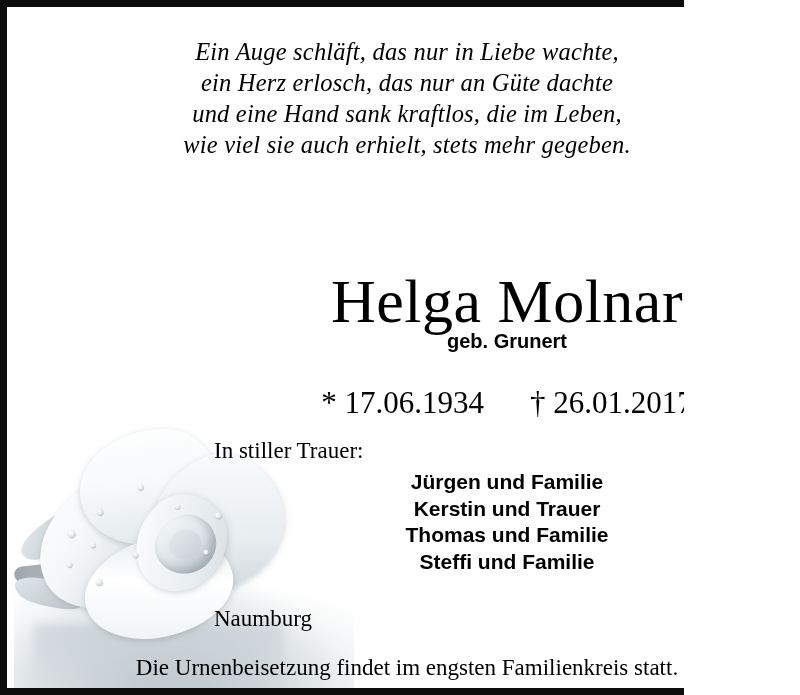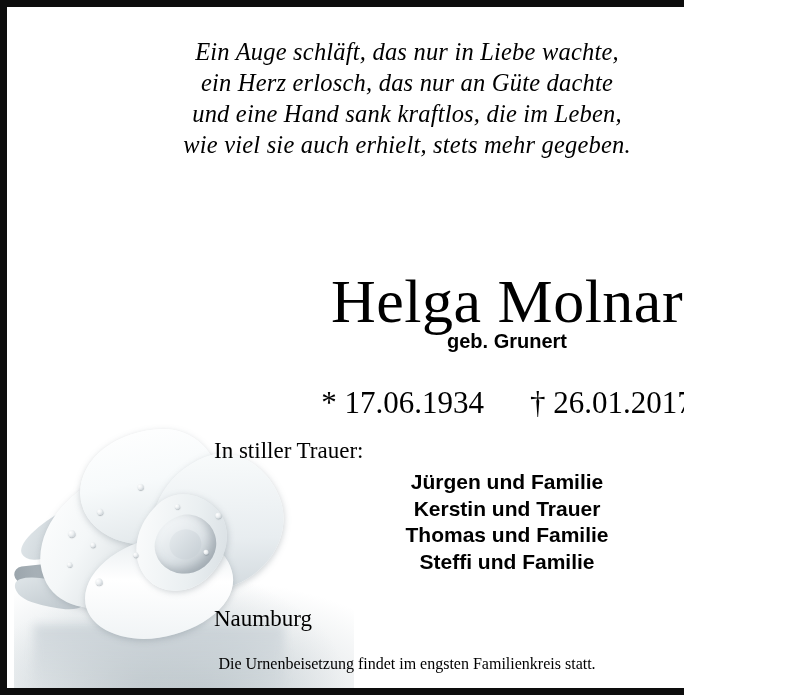--- a/index.html
+++ b/index.html
@@ -194,21 +194,21 @@
     position: absolute;
     left: 0; right: 0;
     top: 592px;
     font-size: 23px;
   }
   .closing {
     position: absolute;
     left: 0; right: 0;
     top: 641px;
     text-align: center;
-    font-size: 16px;
+    font-size: 23px;
   }
 
   
   .shift-right { padding-left: 200px; }
 </style>
 </head>
 <body>
 
 <div id="page">
   <div class="frame">

